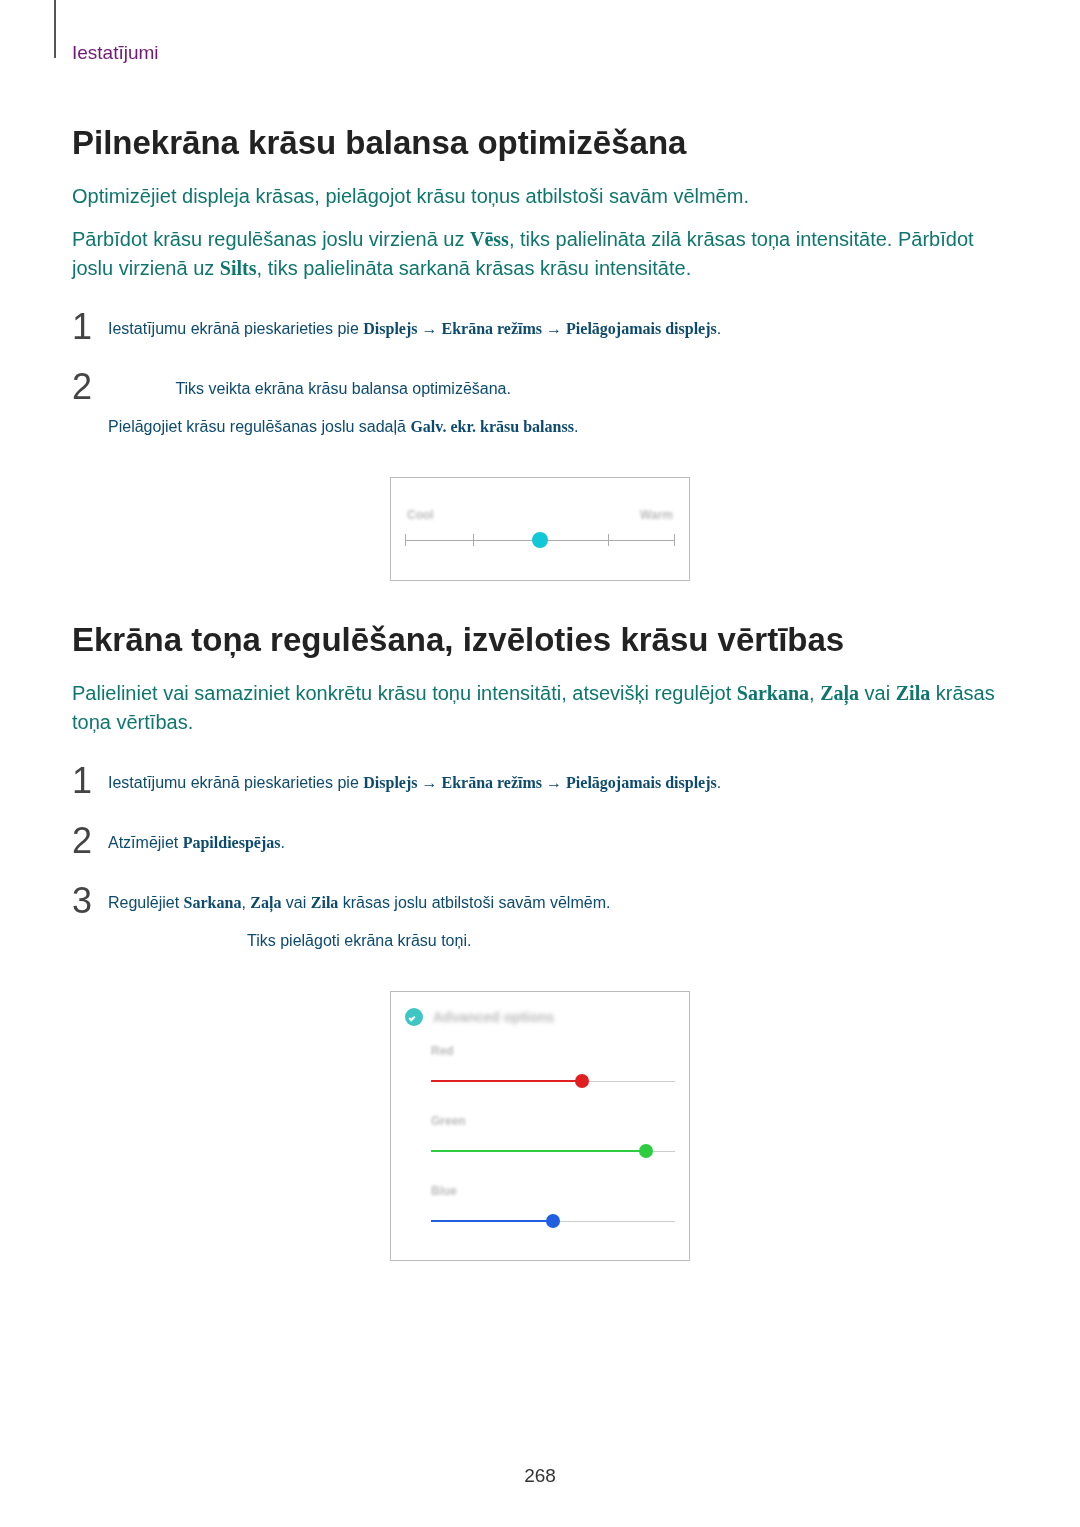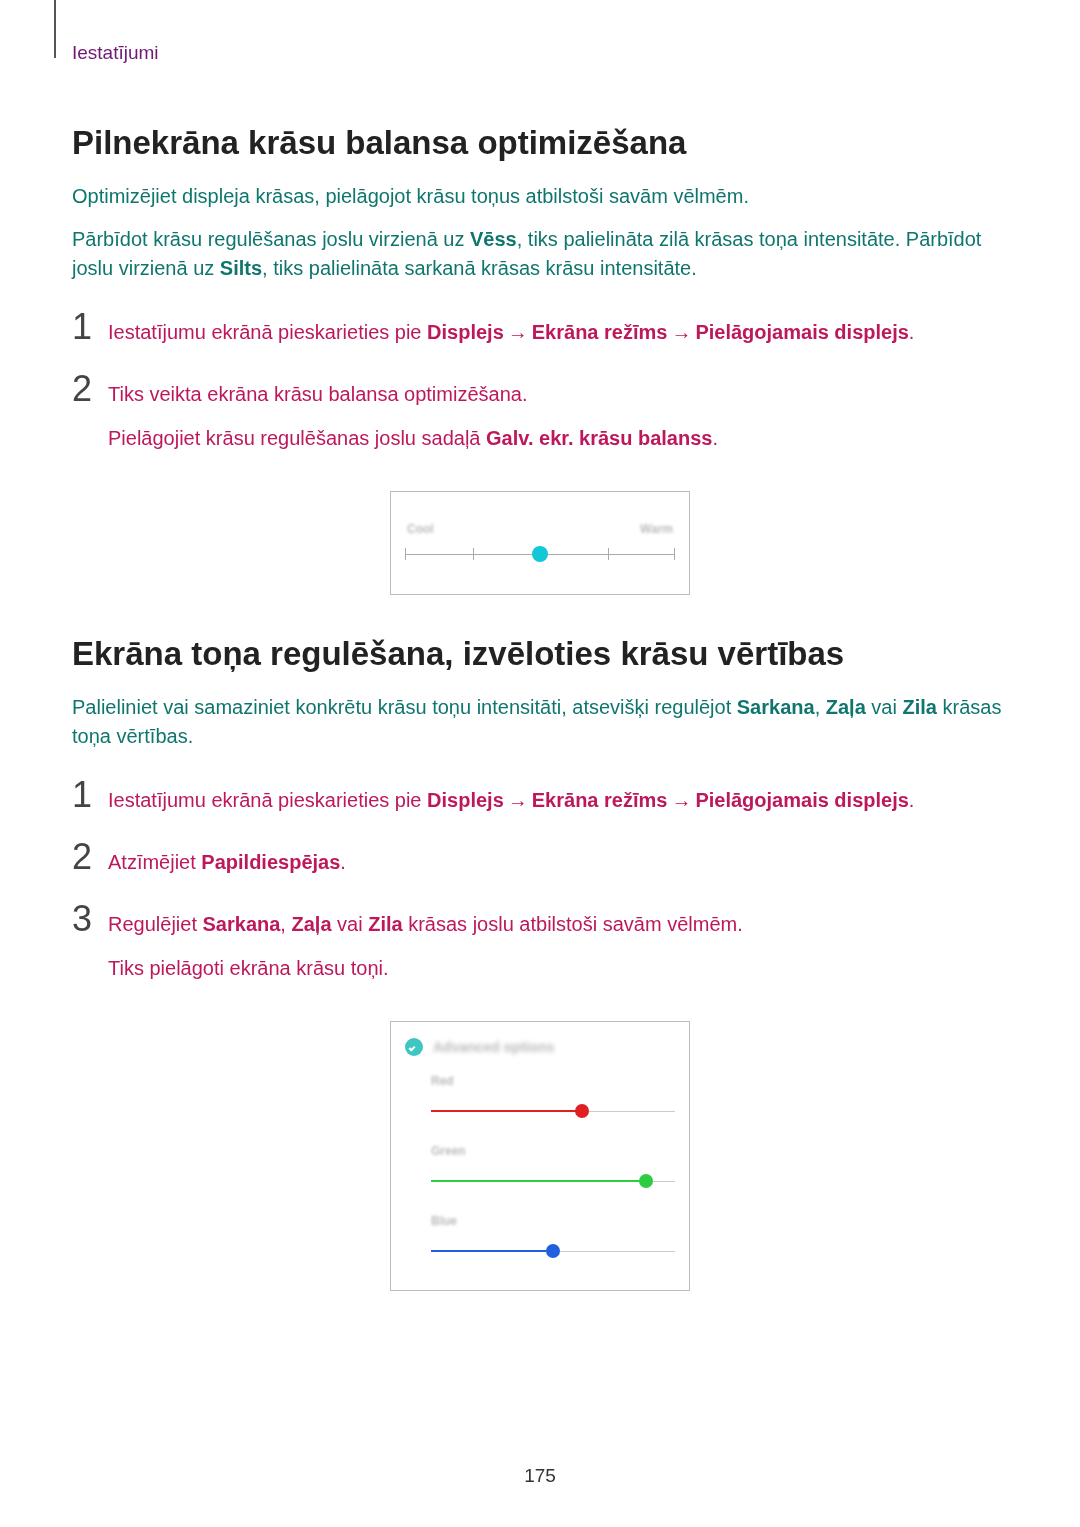--- a/index.html
+++ b/index.html
@@ -32,45 +32,46 @@
     font-weight: bold;
     margin-bottom: 20px;
     color: #222;
   }
   p.body {
     font-size: 20px;
     color: #0f766e;
     line-height: 1.45;
     margin-bottom: 14px;
   }
-  .bold { font-weight: bold; }
+  .bold { font-weight: bold; font-family: Liberation Serif, serif; }
   .arrow { padding: 0 4px; }
   ol.steps {
     list-style: none;
     margin-top: 26px;
     margin-bottom: 20px;
   }
   ol.steps li {
     display: flex;
     align-items: flex-start;
     margin-bottom: 24px;
   }
   ol.steps .step-num {
     font-size: 36px;
     color: #444;
     font-weight: 400;
     width: 36px;
     flex-shrink: 0;
     line-height: 1;
   }
   ol.steps .step-body {
-    font-size: 20px;
-    color: #be185d;
+    font-size: 16px;
+    color: #0c4a6e;
     line-height: 1.5;
     padding-top: 8px;
+    text-align: center;
   }
   ol.steps .step-body p { margin-bottom: 14px; }
   .figure-container {
     display: flex;
     justify-content: center;
     margin: 20px 0 40px 0;
   }
   .figure-box {
     border: 1px solid #bbb;
     background: #fff;
@@ -291,13 +292,13 @@
       <div class="rgb-label">Blue</div>
       <div class="rgb-track">
         <div class="rgb-base"></div>
         <div class="rgb-fill" style="width:50%;background:#1f5fe0;"></div>
         <div class="rgb-knob" style="left:50%;background:#1f5fe0;"></div>
       </div>
     </div>
   </div>
 </div>
 
-<div class="page-number">175</div>
+<div class="page-number">268</div>
 
 </body></html>

